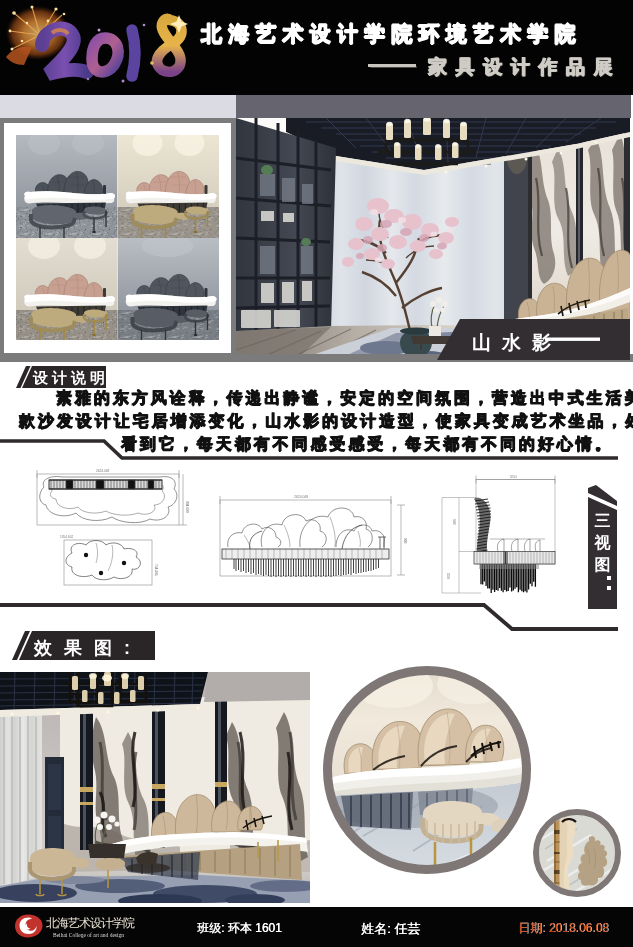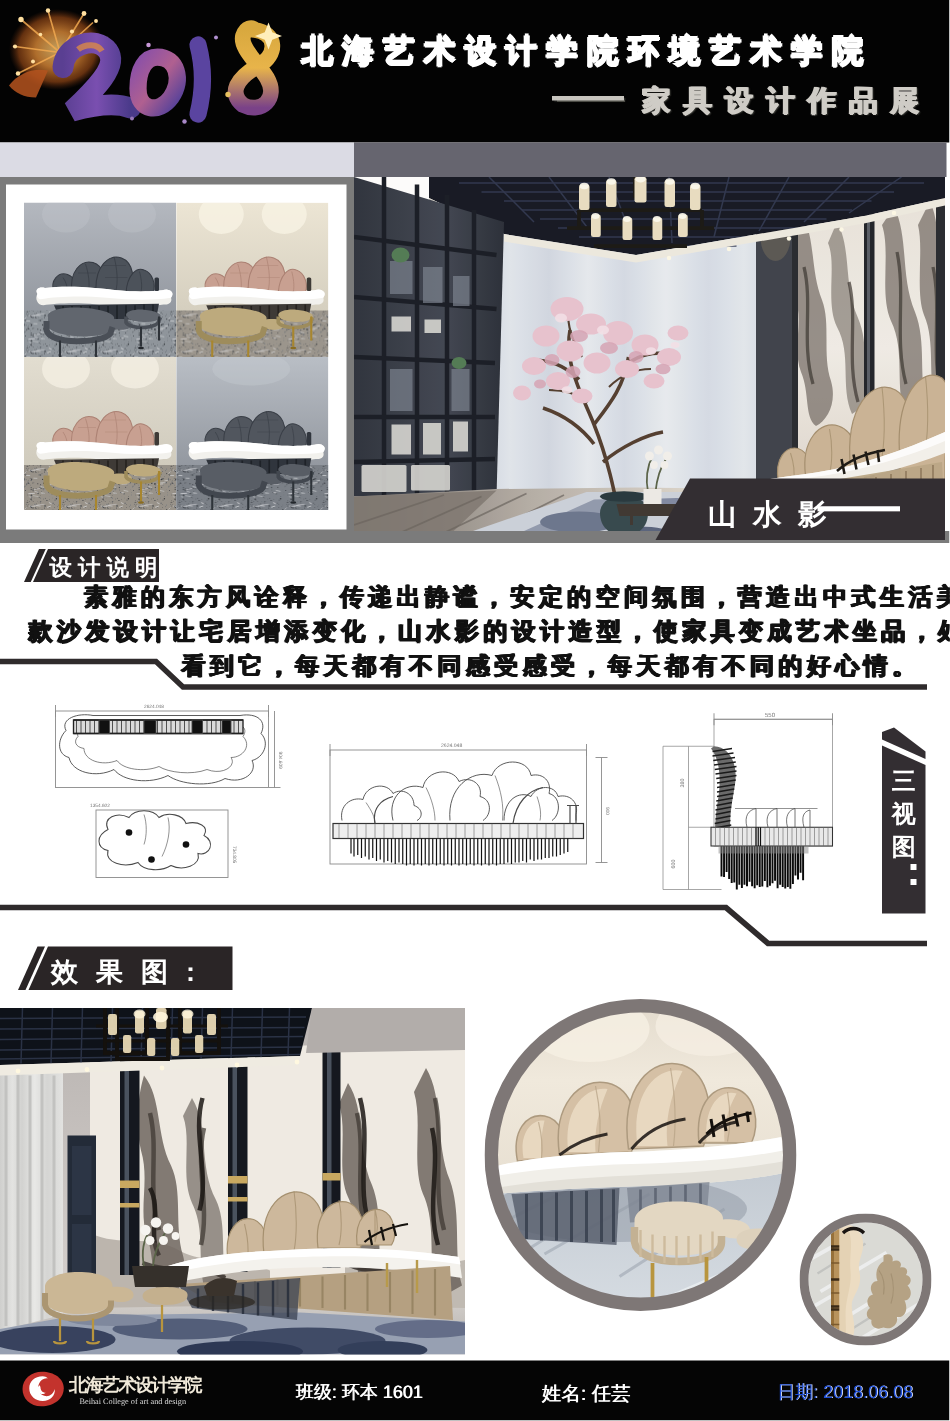--- a/index.html
+++ b/index.html
@@ -922,21 +922,21 @@
 
 <div class="abs" style="left:0;top:907px;width:633px;height:40px;background:#050505;"></div>
 
 <svg class="abs" style="left:14px;top:914px;" width="30" height="24" viewBox="0 0 30 24">
 <path d="M14 0.5 C22 0.5 28.5 5 28.5 11.5 C28.5 18.5 22 23.5 13.5 23.5 C6 23.5 1 18.5 1 12 C1 5 7 0.5 14 0.5 Z" fill="#c3332d"></path>
 <path d="M14.5 3.5 C9 3.5 5.5 7 5.5 11.5 C5.5 16.5 9.5 20 14.5 20 C19.5 20 23 16.5 22.5 12 C21.5 15.5 18.5 17.5 15.5 16.5 C12 15.5 10.5 12 12 8.5 C13 6 15.5 4.5 18 5 C17 4 15.8 3.5 14.5 3.5 Z" fill="#ffffff"></path>
 <path d="M16.5 7.5 C18.5 7.5 20 9 20 11 C20 13 18.5 14.5 16.5 14.5 C14.5 14.5 13 13 13 11 C13 9 14.5 7.5 16.5 7.5 Z" fill="#c3332d"></path>
 <path d="M13 11 C13 13 14.5 14.5 16.5 14.5 C15 16 12.5 15.5 11.5 14 C10.5 12.5 11 10.5 12.5 9.5 C12.7 10 13 10.5 13 11 Z" fill="#ffffff"></path>
 </svg>
 
-<div class="abs" style="left:46px;top:915px;width:100px;color:#efe8d8;font-size:12px;font-weight:bold;letter-spacing:-1px;">北海艺术设计学院</div>
+<div class="abs" style="left:46px;top:915px;width:100px;color:#efe8d8;font-size:12px;font-weight:normal;letter-spacing:-1px;">北海艺术设计学院</div>
 
 <div class="abs" style="left:53px;top:932px;width:120px;color:#ddd;font-size:5.5px;font-family:'Liberation Serif',serif;">Beihai College of art and design</div>
 
 <div class="abs" style="left:197px;top:920px;color:#fff;font-size:12px;text-shadow:0.5px 0 #fff;">班级: 环本 1601</div>
 
 <div class="abs" style="left:361px;top:920px;color:#fff;font-size:13px;text-shadow:0.5px 0 #fff;">姓名: 任芸</div>
 
-<div class="abs" style="left:518px;top:920px;color:#1d4ed8;font-size:12px;text-shadow:0.5px 0 #fff;">日期: 2018.06.08</div>
+<div class="abs" style="left:518px;top:920px;color:#c2410c;font-size:12px;text-shadow:0.5px 0 #fff;">日期: 2018.06.08</div>
 
 </body></html>

